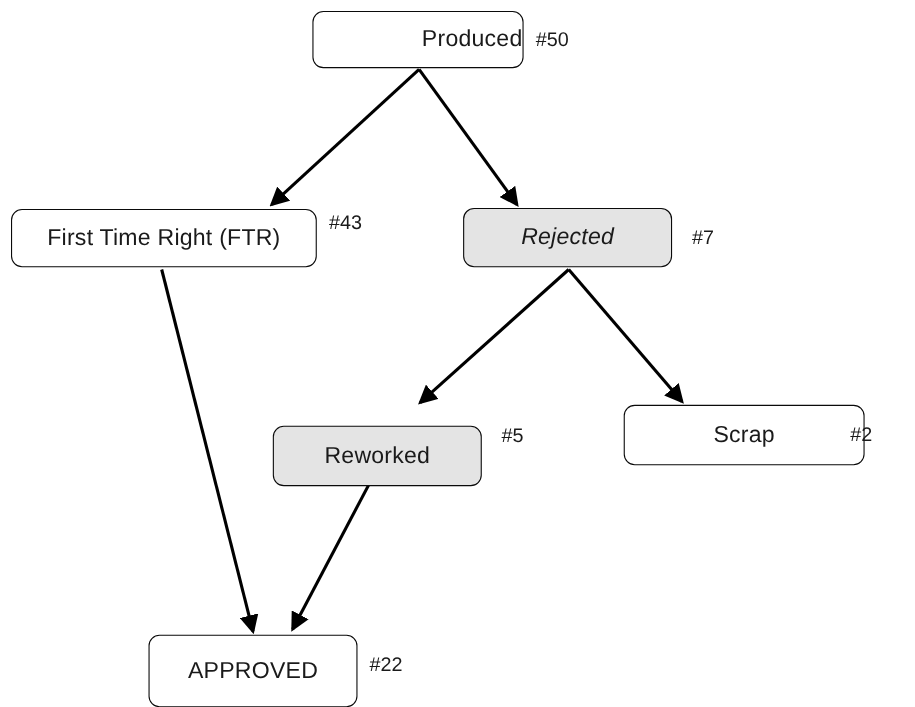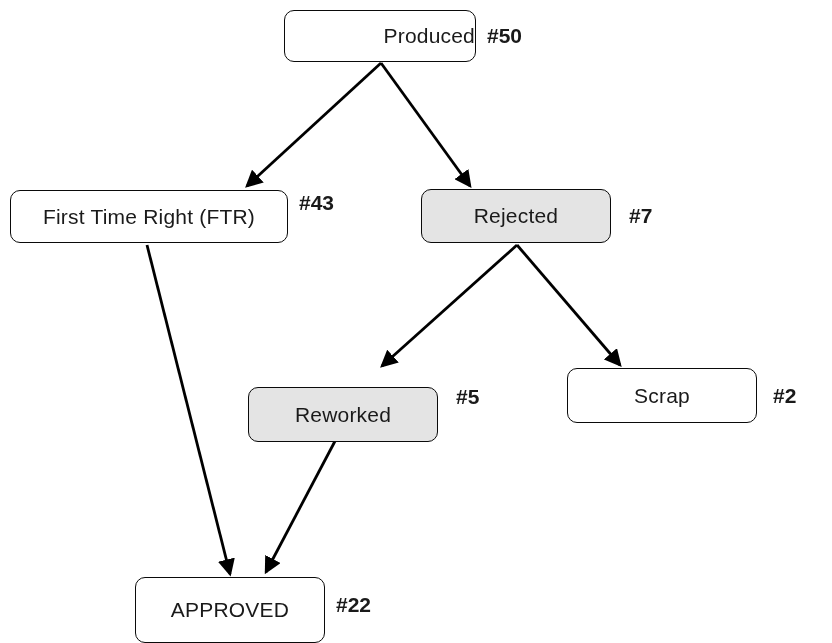--- a/index.html
+++ b/index.html
@@ -29,31 +29,31 @@
     font-size: 21px;
     font-weight: 400;
     color: #1a1a1a;
     letter-spacing: 0.2px;
     white-space: nowrap;
   }
   .count {
     position: absolute;
     display: flex;
     align-items: center;
-    font-size: 21px;
-    font-weight: 700;
+    font-size: 18px;
+    font-weight: 400;
     color: #1a1a1a;
     white-space: nowrap;
   }
   
   #node-produced { left: 284px; top: 10px;  width: 192px; height: 52px; justify-content: flex-end; }
   #node-ftr      { left: 10px;  top: 190px; width: 278px; height: 53px; }
-  #node-rejected { left: 421px; top: 189px; width: 190px; height: 54px; }
+  #node-rejected { left: 421px; top: 189px; width: 190px; height: 54px; font-style: italic; }
   #node-reworked { left: 248px; top: 369px; width: 190px; height: 55px; margin-top: 18px; }
-  #node-scrap    { left: 567px; top: 368px; width: 190px; height: 55px; }
+  #node-scrap    { left: 567px; top: 368px; width: 219px; height: 55px; }
   #node-approved { left: 135px; top: 577px; width: 190px; height: 66px; }
 
   #count-produced { left: 487px; top: 10px;  height: 52px; }
   #count-ftr      { left: 299px; top: 176px; height: 53px; }
   #count-rejected { left: 629px; top: 189px; height: 54px; }
   #count-reworked { left: 456px; top: 369px; height: 55px; }
   #count-scrap    { left: 773px; top: 368px; height: 55px; }
   #count-approved { left: 336px; top: 577px; height: 55px; }
 </style>
 </head>

